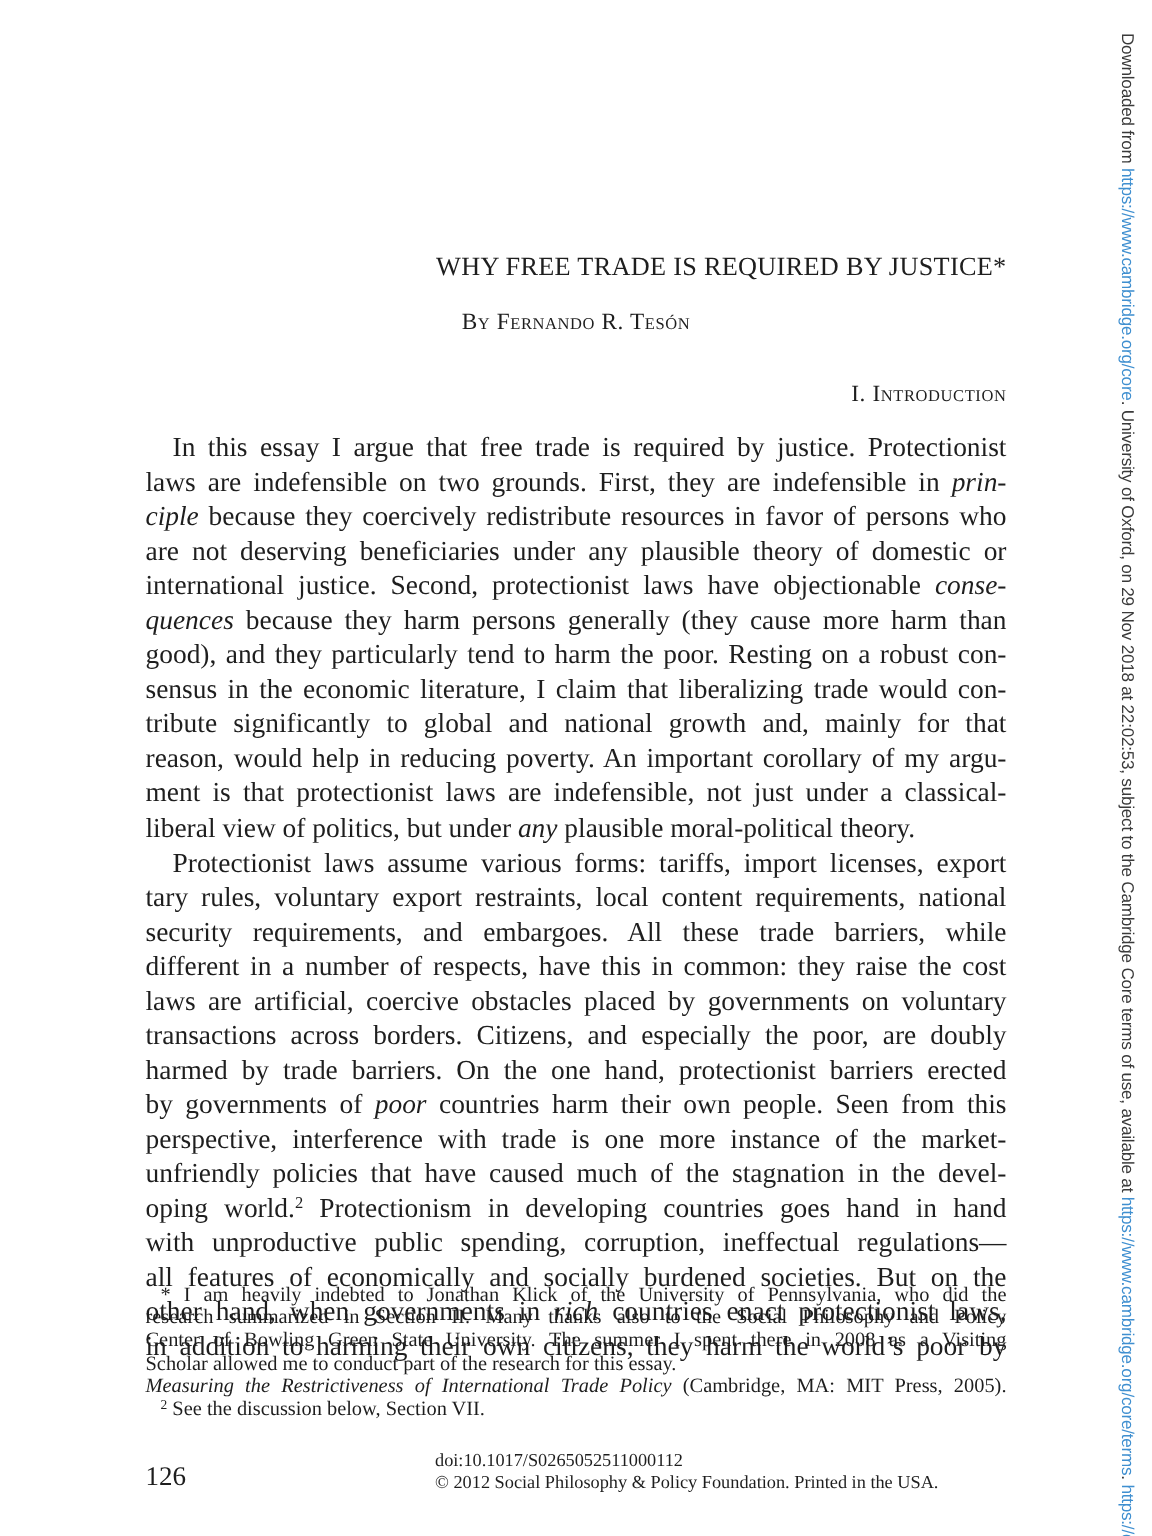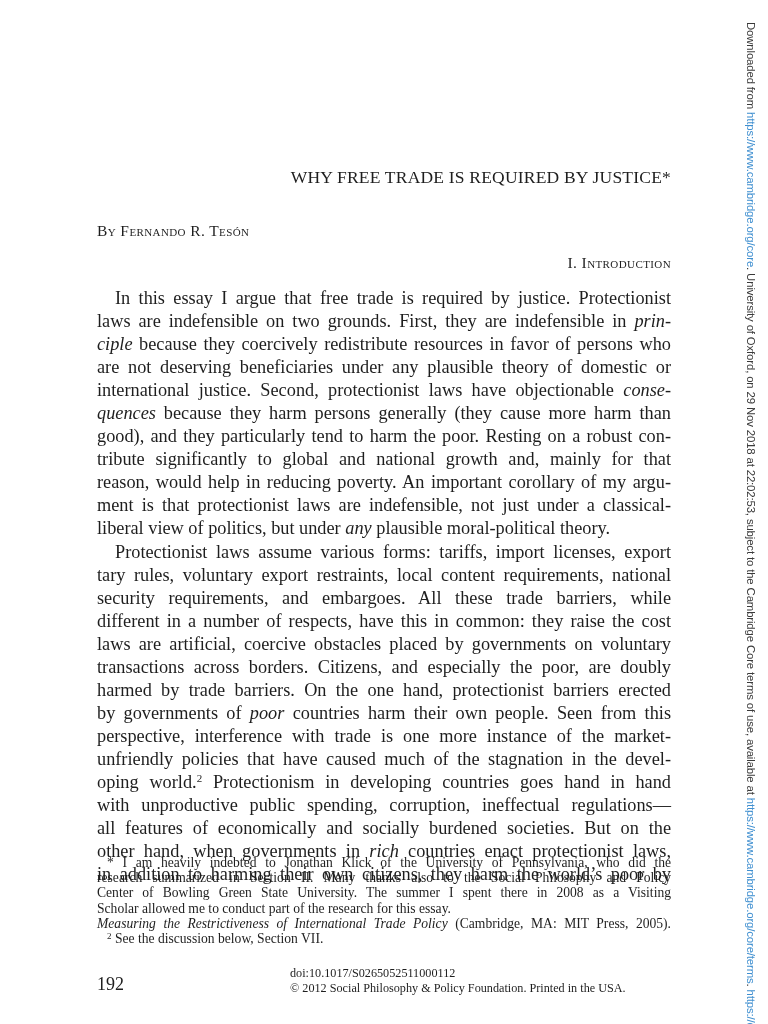--- a/index.html
+++ b/index.html
@@ -9,21 +9,21 @@
     font-family: "Liberation Serif", "DejaVu Serif", serif;
     color: #1e1e1e;
   }
   .page { position: absolute; left: 0; top: 0; width: 768px; height: 1024px; }
   .title {
     position: absolute; left: 97px; width: 574px; top: 167px;
     text-align: right; font-size: 17.5px; letter-spacing: 0.2px;
   }
   .byline {
     position: absolute; left: 97px; width: 574px; top: 206px;
-    text-align: left; font-size: 15.5px; font-variant: small-caps; letter-spacing: 0.4px; margin-top: 16px;
+    text-align: center; font-size: 15.5px; font-variant: small-caps; letter-spacing: 0.4px;
   }
   .section-head {
     position: absolute; left: 97px; width: 574px; top: 254px;
     text-align: right; font-size: 15.5px; font-variant: small-caps; letter-spacing: 0.4px;
   }
   .body-text {
     position: absolute; left: 97px; width: 574px; top: 287px;
     font-size: 18.3px; line-height: 23.05px;
   }
   .line {
@@ -67,20 +67,21 @@
   <div class="section-head">I. Introduction</div>
 
   <div class="body-text">
     <span class="line indent"><span>In this essay I argue that free trade is required by justice. Protectionist</span></span>
     <span class="line"><span>laws are indefensible on two grounds. First, they are indefensible in </span><em>prin-</em></span>
     <span class="line"><em>ciple</em><span> because they coercively redistribute resources in favor of persons who</span></span>
     <span class="line"><span>are not deserving beneficiaries under any plausible theory of domestic or</span></span>
     <span class="line"><span>international justice. Second, protectionist laws have objectionable </span><em>conse-</em></span>
     <span class="line"><em>quences</em><span> because they harm persons generally (they cause more harm than</span></span>
     <span class="line"><span>good), and they particularly tend to harm the poor. Resting on a robust con-</span></span>
+    <span class="line"><span>sensus in the economic literature, I claim that liberalizing trade would con-</span></span>
     <span class="line"><span>tribute significantly to global and national growth and, mainly for that</span></span>
     <span class="line"><span>reason, would help in reducing poverty. An important corollary of my argu-</span></span>
     <span class="line"><span>ment is that protectionist laws are indefensible, not just under a classical-</span></span>
     <span class="line last"><span>liberal view of politics, but under </span><em>any</em><span> plausible moral-political theory.</span></span>
     <span class="line indent"><span>Protectionist laws assume various forms: tariffs, import licenses, export</span></span>
     <span class="line"><span>tary rules, voluntary export restraints, local content requirements, national</span></span>
     <span class="line"><span>security requirements, and embargoes. All these trade barriers, while</span></span>
     <span class="line"><span>different in a number of respects, have this in common: they raise the cost</span></span>
     <span class="line"><span>laws are artificial, coercive obstacles placed by governments on voluntary</span></span>
     <span class="line"><span>transactions across borders. Citizens, and especially the poor, are doubly</span></span>
@@ -97,21 +98,21 @@
 
   <div class="footnotes">
     <span class="fline indent"><span>*</span><span> I am heavily indebted to Jonathan Klick of the University of Pennsylvania, who did the</span></span>
     <span class="fline"><span>research summarized in Section II. Many thanks also to the Social Philosophy and Policy</span></span>
     <span class="fline"><span>Center of Bowling Green State University. The summer I spent there in 2008 as a Visiting</span></span>
     <span class="fline last"><span>Scholar allowed me to conduct part of the research for this essay.</span></span>
     <span class="fline"><em>Measuring the Restrictiveness of International Trade Policy</em><span> (Cambridge, MA: MIT Press, 2005).</span></span>
     <span class="fline last indent"><span class="fsup">2</span><span> See the discussion below, Section VII.</span></span>
   </div>
 
-  <div class="page-number">192</div>
+  <div class="page-number">126</div>
   <div class="colophon">
     <div>doi:10.1017/S0265052511000112</div>
     <div>© 2012 Social Philosophy &amp; Policy Foundation. Printed in the USA.</div>
   </div>
 
   <div class="side-text">
     <span>Downloaded from </span><span class="side-link">https://www.cambridge.org/core</span><span>. University of Oxford, on 29 Nov 2018 at 22:02:53, subject to the Cambridge Core terms of use, available at </span><span class="side-link">https://www.cambridge.org/core/terms</span><span>. </span><span class="side-link">https://doi.org/10.1017/S0265052511000112</span>
   </div>
 
 </div>

